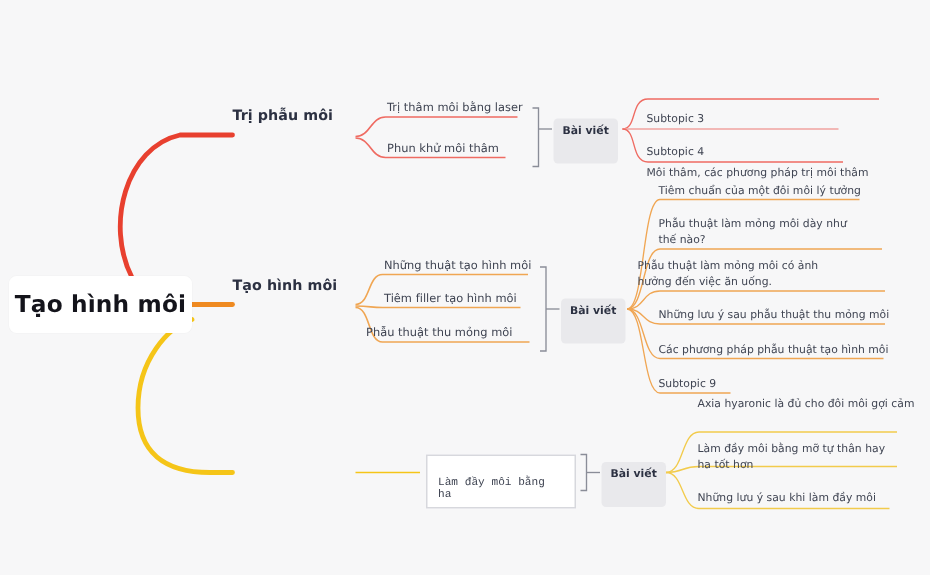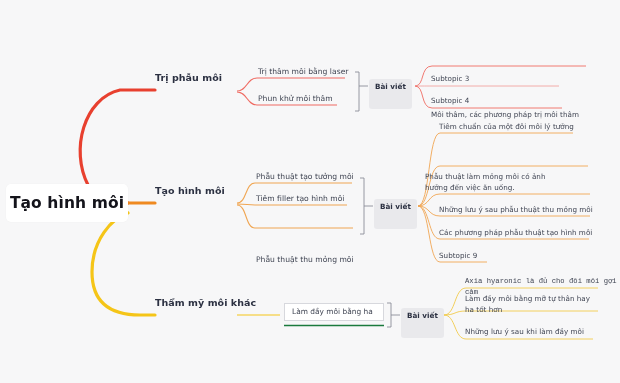--- a/index.html
+++ b/index.html
@@ -80,24 +80,25 @@
     font-size: 7.2px;
     font-weight: bold;
     color: #2c3142;
     letter-spacing: 0.02px;
   }
   .edit-node {
     position: absolute;
     background: #ffffff;
     border: 0.6px solid #d7d8dd;
     box-sizing: border-box;
-    padding: 3px 7px 4px 7px;
+    padding: 14px 7px 4px 7px;
     font-size: 7.4px;
     color: #3f4452;
     letter-spacing: 0.02px;
+    font-family: Liberation Mono, monospace;
   }
 </style>
 </head>
 <body>
 
 <div id="canvas">
 
   <svg class="edges" viewBox="0 0 620 383">
 
     <path d="M128,203 C128,203 100,208 88,185 C70,150 84,98 120,90 L155,90" fill="none" stroke="#e8402f" stroke-width="3.2" stroke-linecap="round"></path>
@@ -151,37 +152,37 @@
   <div class="sub-label" style="left:258px; top:94px;">Phun khử môi thâm</div>
 
   <div class="article-badge" style="left:369px; top:79px;">Bài viết</div>
 
   <div class="leaf-label" style="left:431px; top:68px;margin-top:42px;">Môi thâm, các phương pháp trị môi thâm</div>
   <div class="leaf-label" style="left:431px; top:74px;">Subtopic 3</div>
   <div class="leaf-label" style="left:431px; top:96px;">Subtopic 4</div>
 
   <div class="branch-label" style="left:155px; top:185px;">Tạo hình môi</div>
 
-  <div class="sub-label" style="left:256px; top:172px;">Phẫu thuật tạo tưởng môi</div>
+  <div class="sub-label" style="left:256px; top:172px;">Những thuật tạo hình môi</div>
   <div class="sub-label" style="left:256px; top:194px;">Tiêm filler tạo hình môi</div>
-  <div class="sub-label" style="left:256px; top:217px;margin-top:38px;">Phẫu thuật thu mỏng môi</div>
+  <div class="sub-label" style="left:244px; top:217px;">Phẫu thuật thu mỏng môi</div>
 
   <div class="article-badge" style="left:374px; top:199px;">Bài viết</div>
 
   <div class="leaf-label" style="left:439px; top:122px;">Tiêm chuẩn của một đôi môi lý tưởng</div>
+  <div class="leaf-label" style="left:439px; top:144px; width:128px; white-space:normal;">Phẫu thuật làm mỏng môi dày như thế nào?</div>
   <div class="leaf-label" style="left:425px; top:172px; width:132px; white-space:normal;">Phẫu thuật làm mỏng môi có ảnh hưởng đến việc ăn uống.</div>
   <div class="leaf-label" style="left:439px; top:205px;">Những lưu ý sau phẫu thuật thu mỏng môi</div>
   <div class="leaf-label" style="left:439px; top:228px;">Các phương pháp phẫu thuật tạo hình môi</div>
   <div class="leaf-label" style="left:439px; top:251px;">Subtopic 9</div>
 
-  <div class="branch-label" style="left:155px; top:297px;">Thẩm mỹ môi khác</div>
 
   <div class="edit-node" style="left:284px; top:303px; width:100px;">
     <span>Làm đầy môi bằng ha</span>
   </div>
 
   <div class="article-badge" style="left:401px; top:308px;">Bài viết</div>
 
-  <div class="leaf-label" style="left:465px; top:276px;font-family:Liberation Mono, monospace;">Axia hyaronic là đủ cho đôi môi gợi cảm</div>
+  <div class="leaf-label" style="left:465px; top:264px;">Axia hyaronic là đủ cho đôi môi gợi cảm</div>
   <div class="leaf-label" style="left:465px; top:327px;">Những lưu ý sau khi làm đầy môi</div>
   <div class="leaf-label" style="left:465px; top:294px; width:133px; white-space:normal;">Làm đầy môi bằng mỡ tự thân hay ha tốt hơn</div>
 
 </div>
 
 </body></html>

